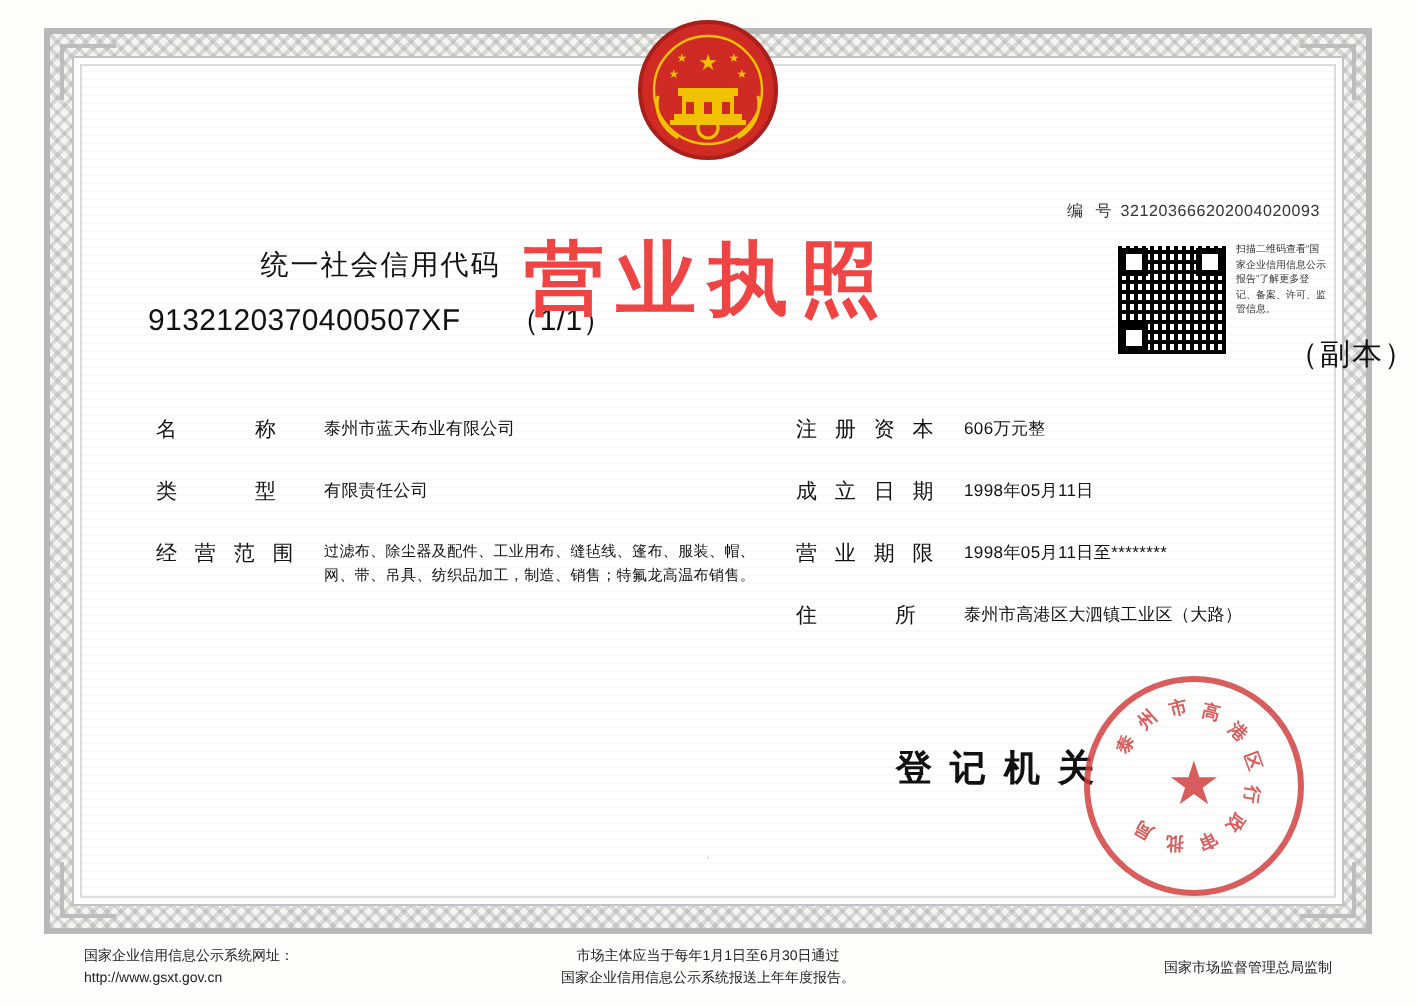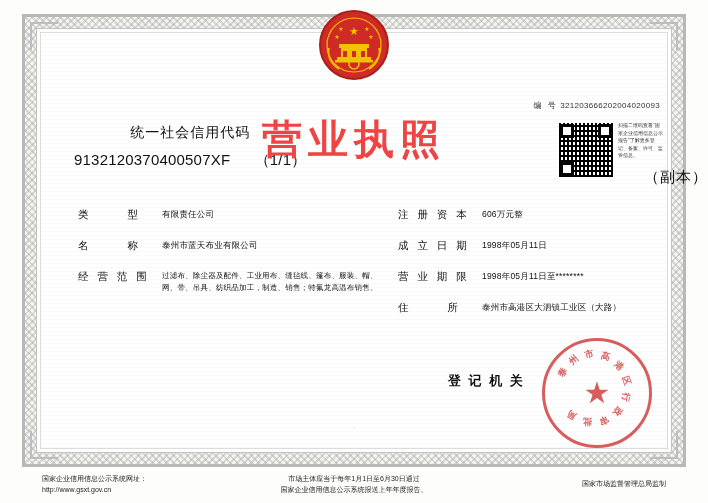--- a/index.html
+++ b/index.html
@@ -202,21 +202,21 @@
     letter-spacing: .2px;
   }
   .row .v.small { font-size: 7.5px; line-height: 1.6; }
   .kbox { width: 72px; flex: 0 0 72px; }
 
   
   .registrar {
     position: absolute;
     left: 448px;
     top: 372px;
-    font-size: 13px;
+    font-size: 18px;
     font-weight: bold;
     letter-spacing: 2px;
     color: #111;
   }
   .seal {
     position: absolute;
     right: 56px;
     top: 338px;
     width: 104px;
     height: 104px;
@@ -357,26 +357,26 @@
       <span>9132120370400507XF</span>
       <span class="paren">（1/1）</span>
     </div>
   </div>
 
   <div class="title">营业执照</div>
   <div class="subtitle">（副本）</div>
 
   <div class="fields">
     <div class="row">
+      <div class="k kbox sp4">名　　称</div>
+      <div class="v">泰州市蓝天布业有限公司</div>
+    </div>
+    <div class="row">
       <div class="k kbox sp4">类　　型</div>
       <div class="v">有限责任公司</div>
-    </div>
-    <div class="row">
-      <div class="k kbox sp4">名　　称</div>
-      <div class="v">泰州市蓝天布业有限公司</div>
     </div>
     <div class="row">
       <div class="k kbox sp2">经 营 范 围</div>
       <div class="v small">过滤布、除尘器及配件、工业用布、缝毡线、篷布、服装、帽、网、带、吊具、纺织品加工，制造、销售；特氟龙高温布销售。</div>
     </div>
   </div>
 
   <div class="fields-right">
     <div class="row">
       <div class="k kbox sp2">注 册 资 本</div>

